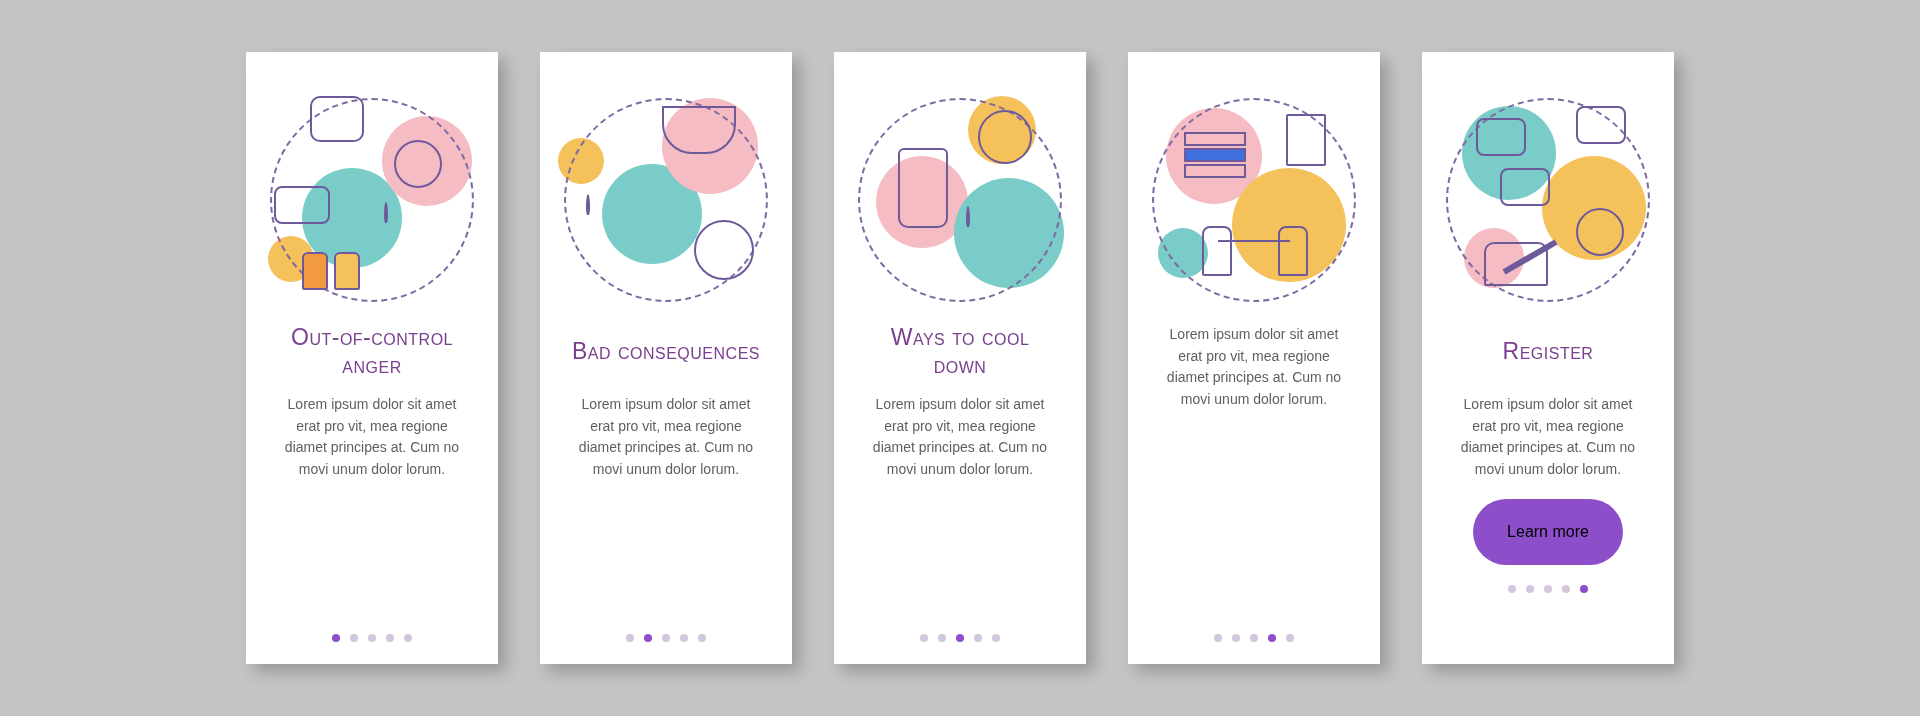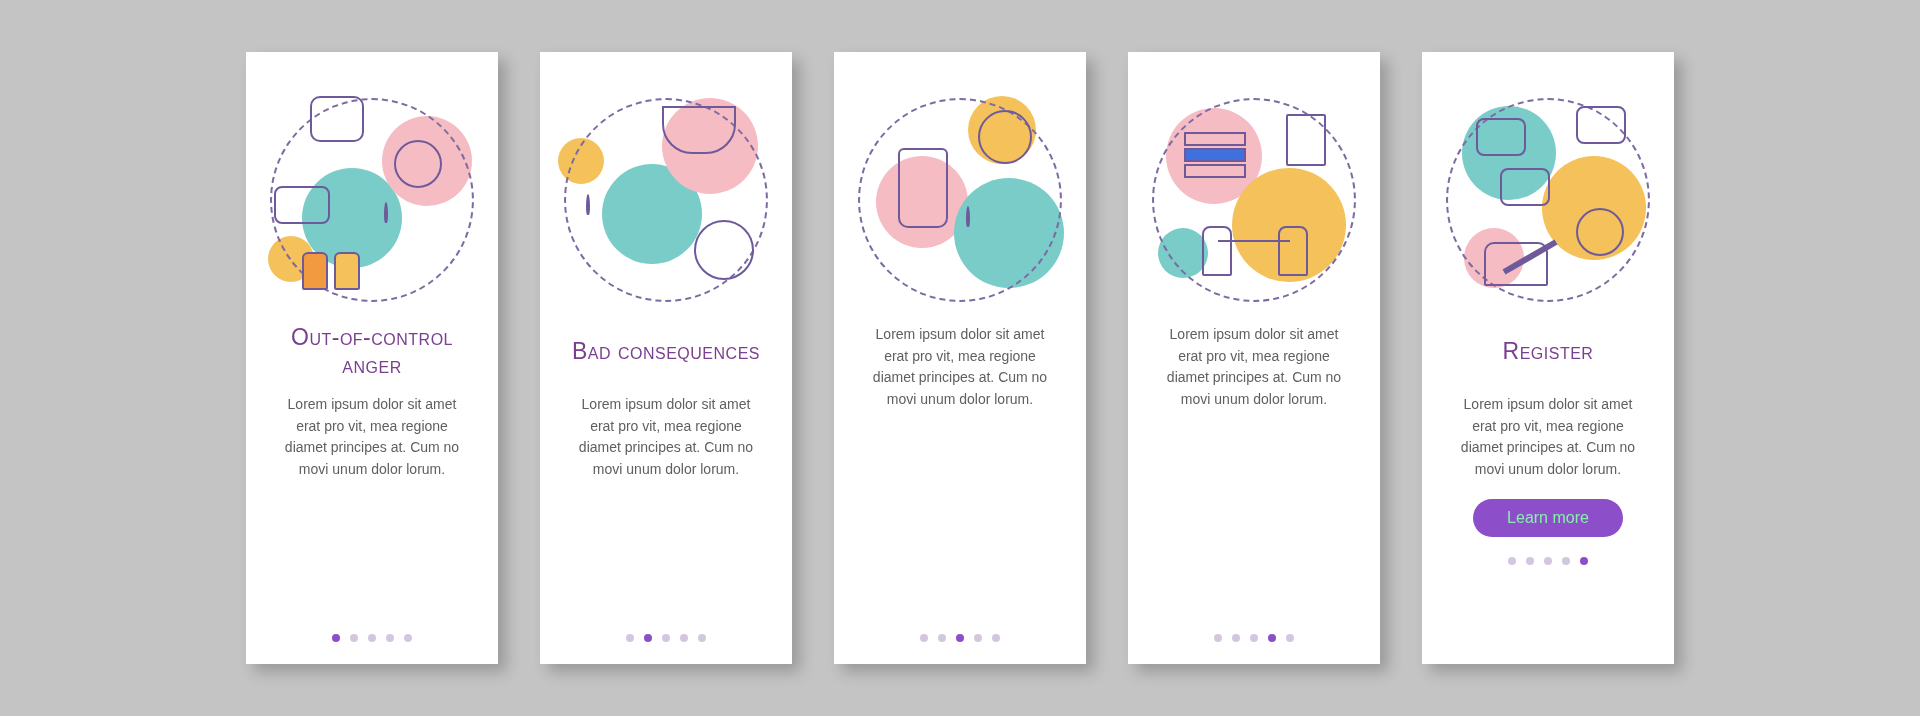--- a/index.html
+++ b/index.html
@@ -102,24 +102,24 @@
   }
   .body {
     font-size: 14px;
     line-height: 1.55;
     color: #5f5f5f;
     text-align: center;
     flex: 1;
   }
   .learn-btn {
     background: #8c4ec9;
-    color: #86efac;
+    color: #000000;
     border: none;
     border-radius: 999px;
-    padding: 10px 34px;
+    padding: 24px 34px;
     font-size: 16px;
     cursor: pointer;
     margin-bottom: 6px;
   }
   .dots {
     display: flex;
     gap: 10px;
     justify-content: center;
     margin-top: 14px;
   }
@@ -184,20 +184,21 @@
 <div class="card">
   <div class="illus">
     <span class="blob blob-pink" style="width:92px;height:92px;left:26px;top:66px;"></span>
     <span class="blob blob-yellow" style="width:68px;height:68px;right:34px;top:6px;"></span>
     <span class="blob blob-teal" style="width:110px;height:110px;right:6px;bottom:22px;"></span>
     <span class="dashed-ring"></span>
     <span class="mini glass" style="left:48px;top:58px;"></span>
     <span class="mini talk" style="right:38px;top:20px;"></span>
     <span class="mini headprofile" style="right:34px;bottom:32px;"><span class="inner-head"></span></span>
   </div>
+  <div class="title">Ways to cool down</div>
   <div class="body">Lorem ipsum dolor sit amet erat pro vit, mea regione diamet principes at. Cum no movi unum dolor lorum.</div>
   <div class="dots">
     <span class="dot"></span>
     <span class="dot"></span>
     <span class="dot active"></span>
     <span class="dot"></span>
     <span class="dot"></span>
   </div>
 </div>
 

